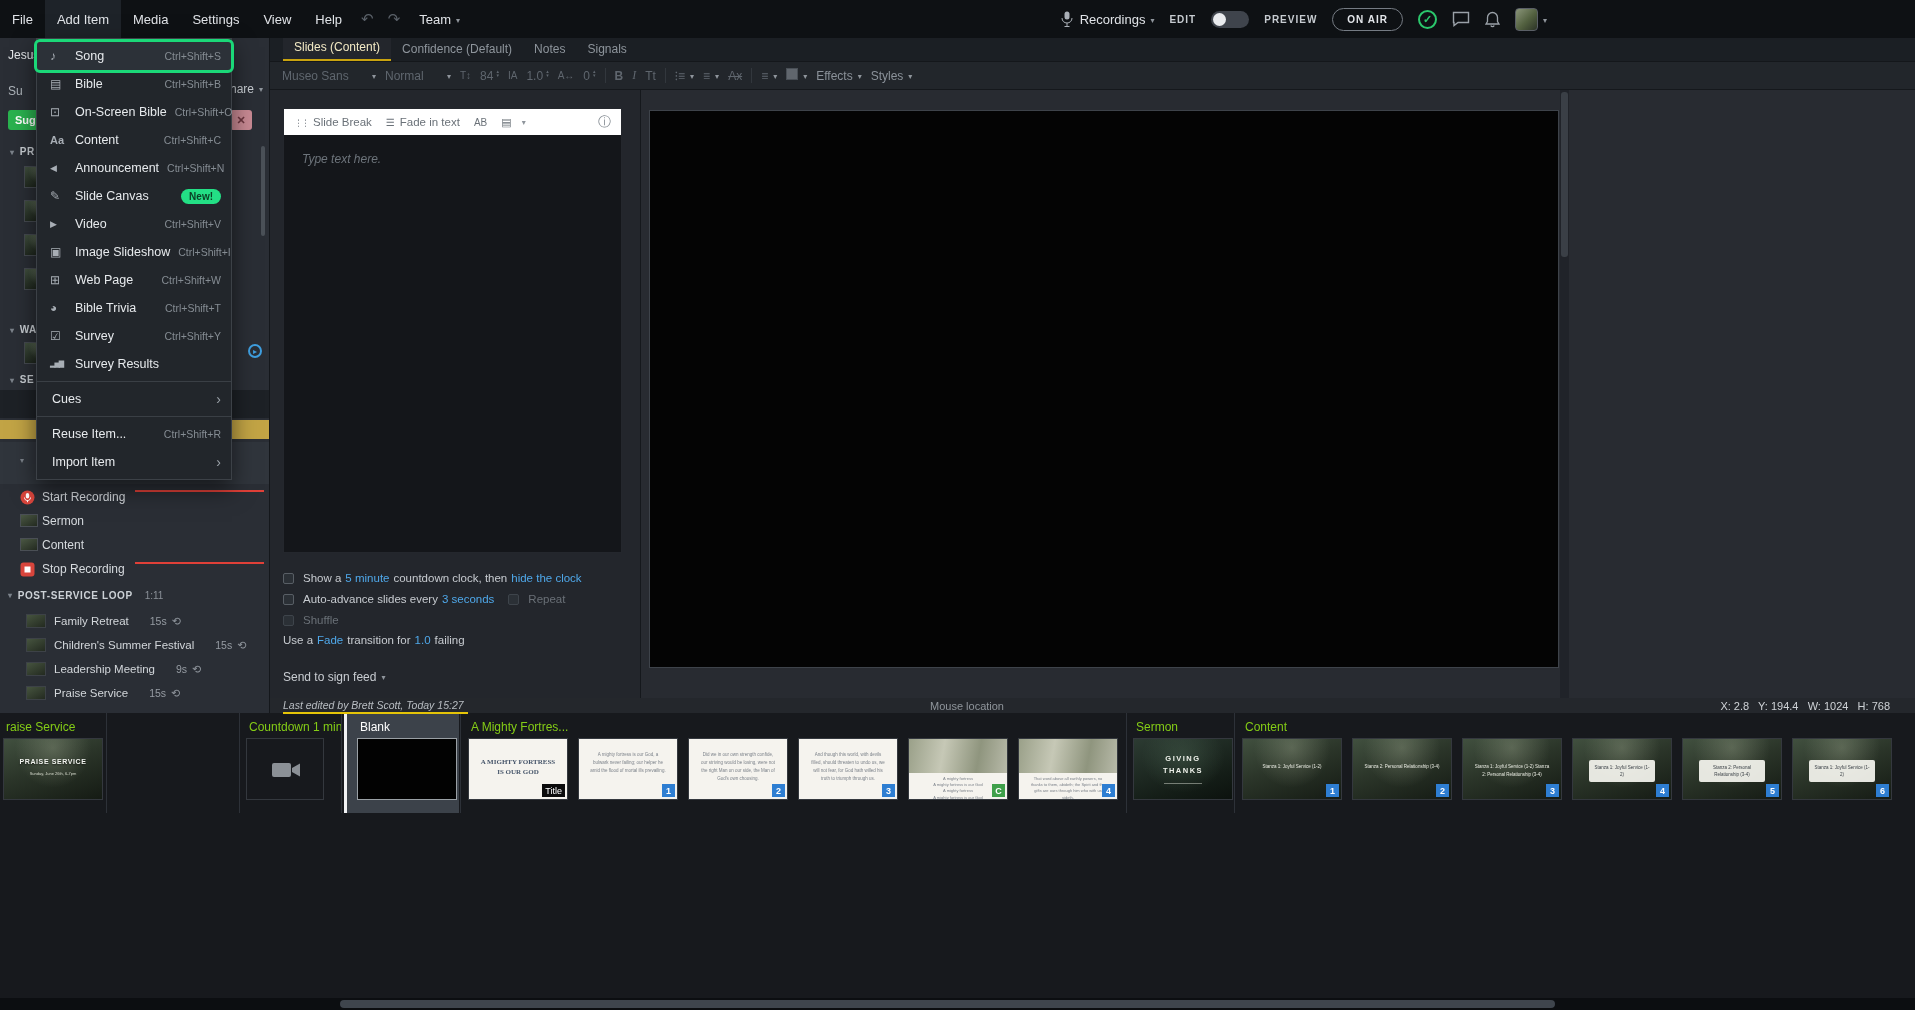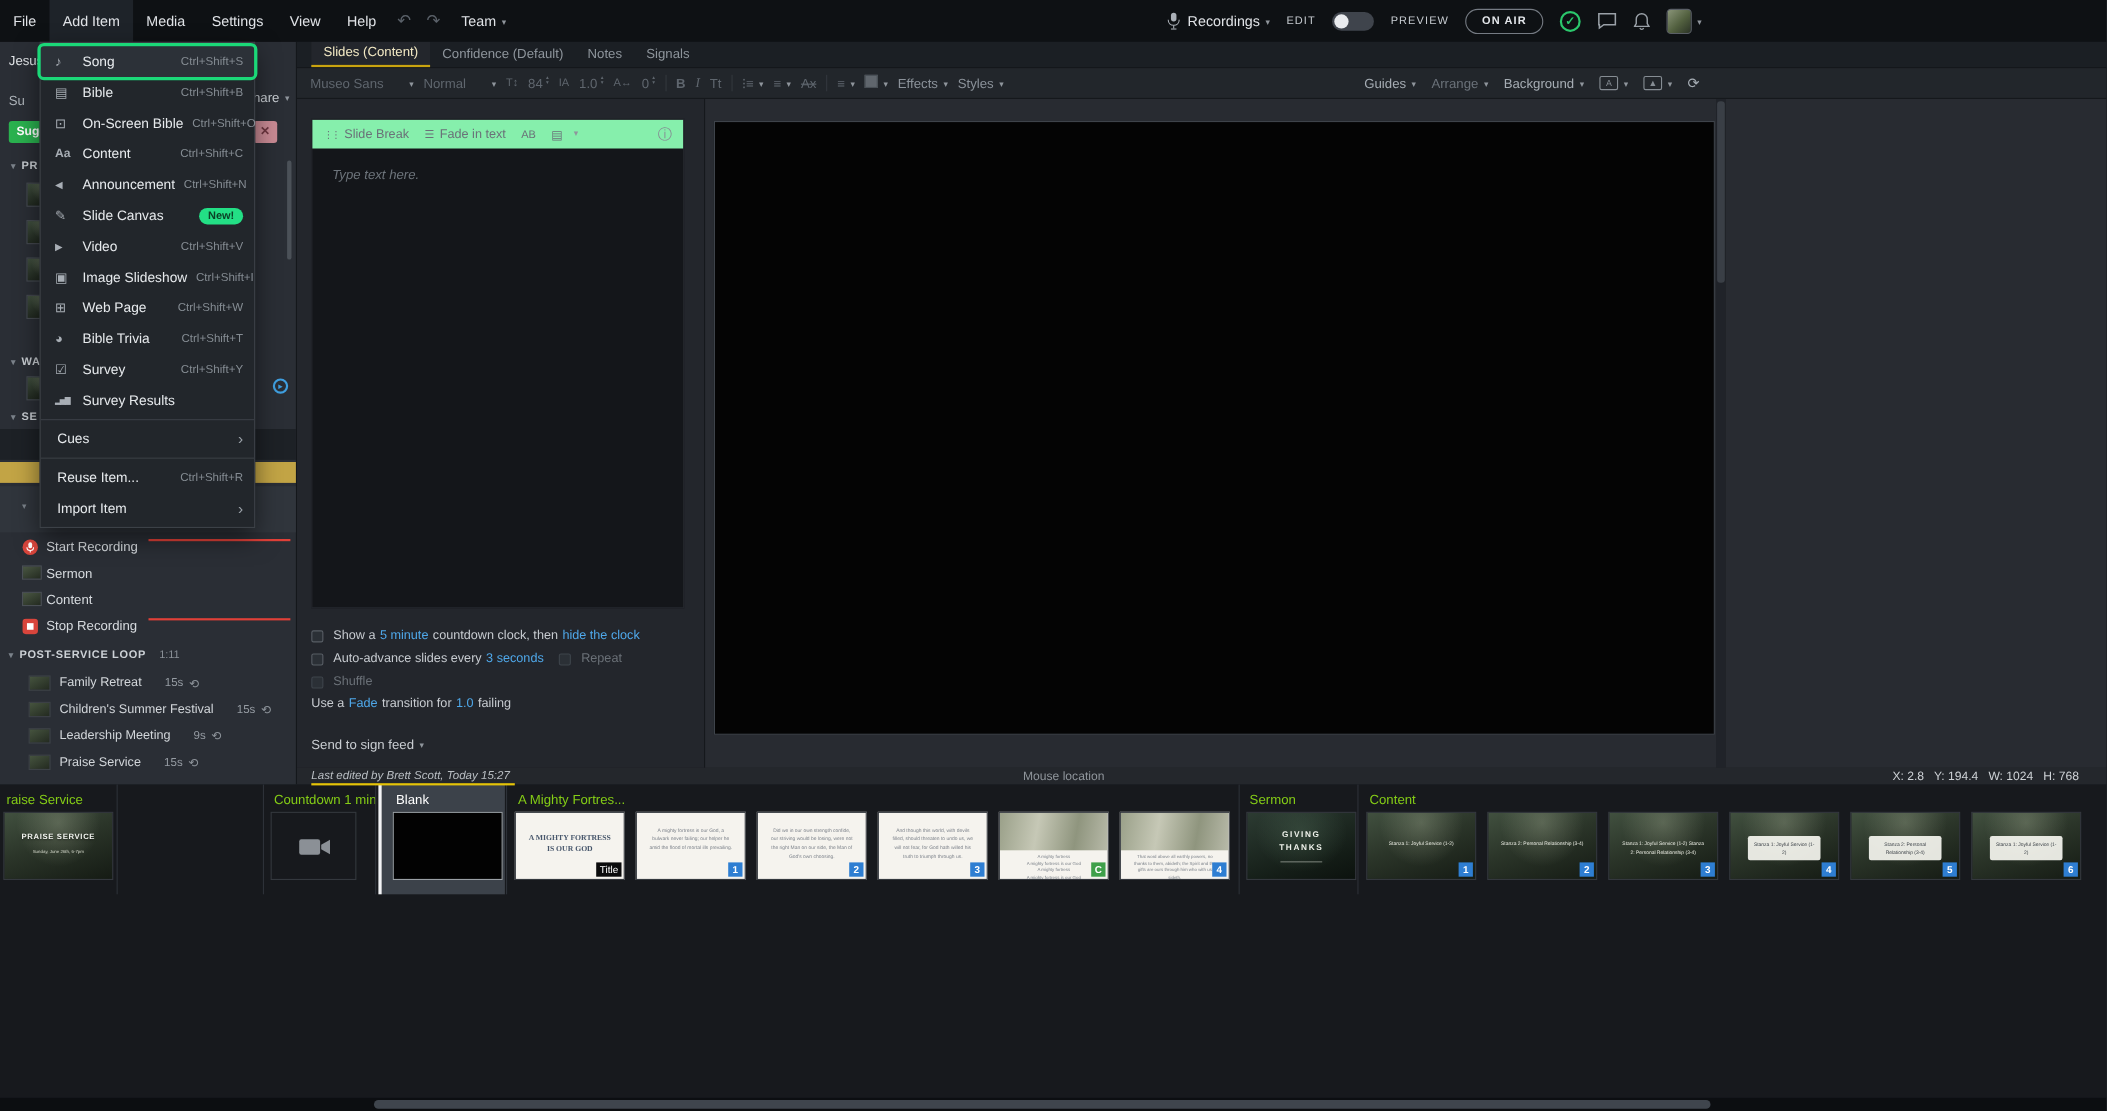--- a/index.html
+++ b/index.html
@@ -9,21 +9,21 @@
 
   
   .topbar{position:absolute;left:0;top:0;width:1915px;height:38px;background:#0e1114;display:flex;align-items:center;z-index:50;font-size:13px;color:#e0e3e7}
   .tb-item{padding:0 12px;height:38px;display:flex;align-items:center;white-space:nowrap}
   .tb-item.open{background:#1e2329}
   .tb-iconbtn{color:#5a6169;font-size:15px;padding:0 7px}
   .undo::before{content:"\21B6"} .redo::before{content:"\21B7"}
   .cdn{display:inline-block}
   .cdn::after{content:"\25BE";font-size:8px;color:#8f959c;margin-left:5px;vertical-align:1px}
   .tb-right{margin-left:auto;display:flex;align-items:center;gap:15px;padding-right:368px}
-  .tb-small{font-size:10px;font-weight:normal;letter-spacing:1px;color:#c7ccd1}
+  .tb-small{font-size:10px;font-weight:bold;letter-spacing:1px;color:#c7ccd1}
   .toggle{width:38px;height:17px;background:#3f444c;border-radius:9px;position:relative}
   .toggle .knob{position:absolute;left:2px;top:2px;width:13px;height:13px;border-radius:50%;background:#e9ebee}
   .onair{border:1px solid #757b83;border-radius:13px;padding:5px 14px;font-size:10px;font-weight:bold;letter-spacing:1px;color:#e3e6ea}
   .circle-check{width:19px;height:19px;border-radius:50%;border:2px solid #2bc76c;color:#2bc76c;font-size:11px;font-weight:bold;display:flex;align-items:center;justify-content:center}
   .circle-check::before{content:"\2713"}
   .avatar{width:23px;height:23px;border-radius:4px;background:linear-gradient(135deg,#8a9579 0%,#52603f 55%,#2b3326 100%);border:1px solid #5a5f66}
 
   
   .addmenu{position:absolute;left:36px;top:38px;width:196px;background:#22262b;border:1px solid #3c4147;box-shadow:0 9px 22px rgba(0,0,0,.55);z-index:100;padding:3px 0;font-size:12.5px}
   .mi{height:28px;display:flex;align-items:center;padding:0 10px 0 13px;color:#e7eaed;position:relative;white-space:nowrap}
@@ -74,21 +74,21 @@
   .i-clear{text-decoration:line-through}
   .colorbox{width:12px;height:12px;background:#60666d;border:1px solid #494f56;display:inline-block}
   .fmt-right{margin-left:auto;display:flex;align-items:center;gap:14px;padding-right:358px;color:#a6adb4}
   .iconbox{width:17px;height:13px;border:1px solid #868d94;border-radius:2px;font-size:8px;color:#868d94;display:flex;align-items:center;justify-content:center}
   .refresh{color:#a6adb4;font-size:13px}
   .refresh::before{content:"\27F3"}
 
   
   .editpanel{position:absolute;left:270px;top:90px;width:370px;height:608px;background:#23262c;z-index:4}
   .ecard{position:absolute;left:13px;top:18px;width:339px;height:445px;background:#14161a;border:1px solid #24272d}
-  .ecard-head{height:26px;background:#86efac;display:flex;align-items:center;gap:14px;padding:0 10px;font-size:11.5px;color:#6a7178}
+  .ecard-head{height:26px;background:#ffffff;display:flex;align-items:center;gap:14px;padding:0 10px;font-size:11.5px;color:#6a7178}
   .ghbtn{display:flex;align-items:center;gap:5px}
   .gic-break::before{content:"\22EE\22EE";letter-spacing:-2px;font-size:9px}
   .gic-fade::before{content:"\2630";font-size:10px}
   .gic-book::before{content:"\25A4";font-size:11px}
   .info{margin-left:auto;color:#858c93;font-size:13px}
   .info::before{content:"\24D8"}
   .placeholder{display:block;padding:17px 18px;font-style:italic;color:#6d747b;font-size:12px}
   .opt{position:absolute;left:13px;display:flex;align-items:center;gap:4px;font-size:11.5px;color:#c7cbd0;white-space:nowrap}
   .cb{width:11px;height:11px;background:#2b3036;border:1px solid #585e65;border-radius:2px;margin-right:5px;flex:none}
   .cb.dimcb{border-color:#3e444b}
@@ -387,34 +387,20 @@
   <span class="vdiv"></span>
   <span class="dim">⁝≡<span class="cdn"></span></span>
   <span class="dim">≡<span class="cdn"></span></span>
   <span class="dim i-clear">Ax</span>
   <span class="vdiv"></span>
   <span class="dim">≡<span class="cdn"></span></span>
   <span><span class="colorbox"></span><span class="cdn"></span></span>
   <span style="color:#8b929a"><span>Effects</span><span class="cdn"></span></span>
   <span style="color:#8b929a"><span>Styles</span><span class="cdn"></span></span>
 
-  <span class="fmt-right">
-    <span><span>Guides</span><span class="cdn"></span></span>
-    <span style="color:#6b727a"><span>Arrange</span><span class="cdn"></span></span>
-    <span><span>Background</span><span class="cdn"></span></span>
-    <span style="display:flex;align-items:center">
-        <span class="iconbox">A</span>
-        <span class="cdn"></span>
-      </span>
-    <span style="display:flex;align-items:center">
-        <span class="iconbox">▲</span>
-        <span class="cdn"></span>
-      </span>
-    <span class="refresh"></span>
-  </span>
 </div>
 
 <div class="editpanel">
   <div class="ecard">
     <div class="ecard-head">
       <span class="ghbtn">
           <span class="gic-break"></span>
           <span>Slide Break</span>
         </span>
       <span class="ghbtn">

